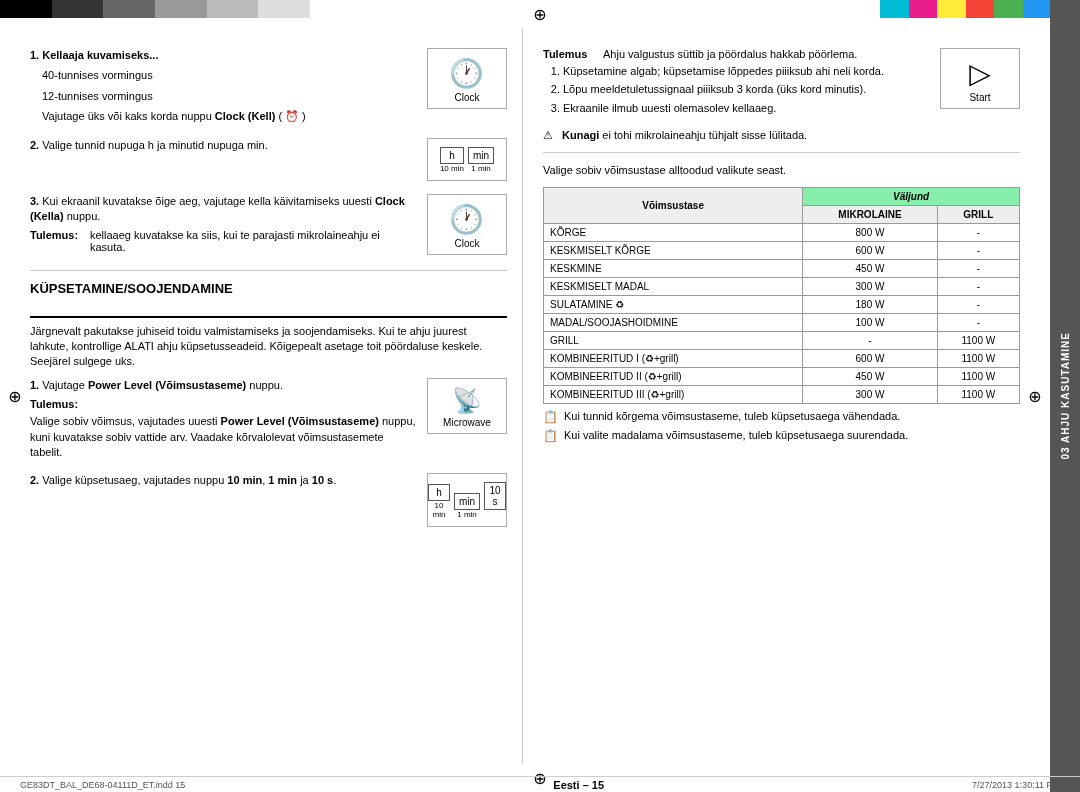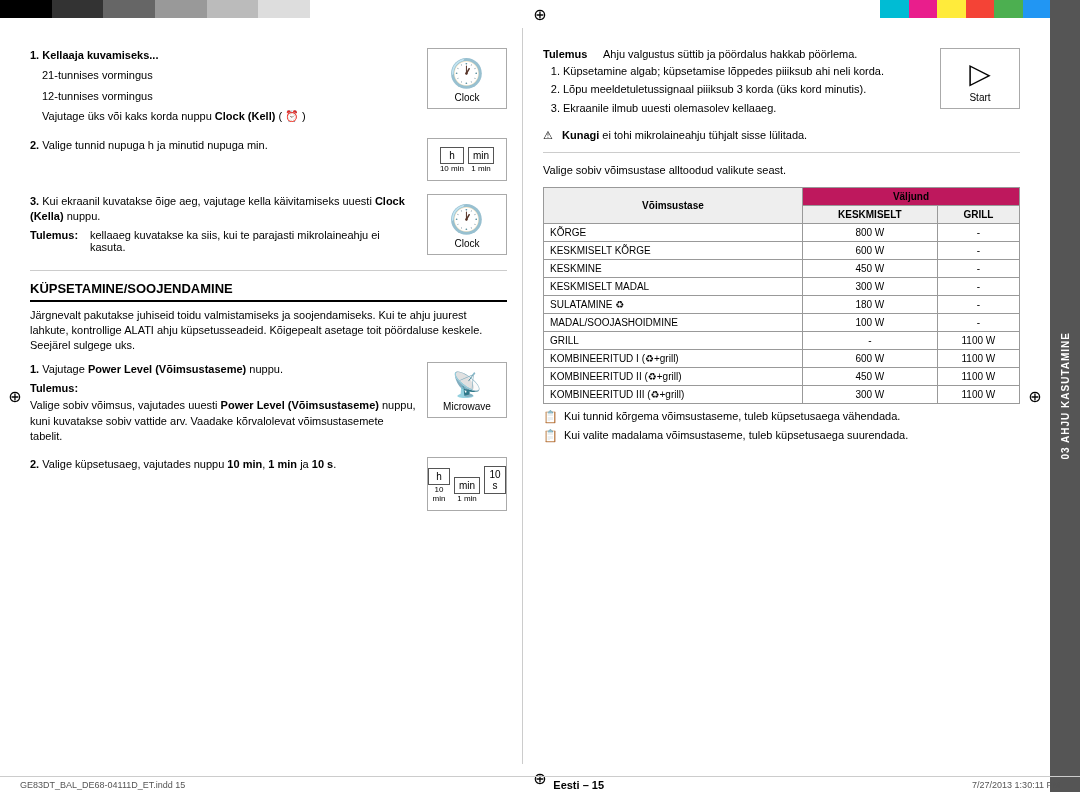--- a/index.html
+++ b/index.html
@@ -103,21 +103,21 @@
       letter-spacing: 1px;
       white-space: nowrap;
     }
 
     
     .section-title {
       font-size: 13px;
       font-weight: bold;
       margin-bottom: 6px;
       border-bottom: 2px solid #000;
-      padding-bottom: 4px;
+      padding-bottom: 20px;
     }
 
     .bold { font-weight: bold; }
 
     
     .icon-box {
       float: right;
       width: 80px;
       border: 1px solid #aaa;
       text-align: center;
@@ -192,21 +192,22 @@
       border: 1px solid #999;
       padding: 3px 6px;
       text-align: center;
     }
     .voim-table th {
       background: #eee;
       font-weight: bold;
     }
     .voim-table td.left { text-align: left; }
     .voim-table .header-top {
-      background: #be185d;
+      background: #86efac;
+      font-style: italic;
     }
 
     .note-row { display: flex; gap: 5px; margin-top: 5px; align-items: flex-start; }
     .note-icon { font-size: 12px; min-width: 16px; }
 
     
     .footer {
       position: absolute;
       bottom: 0;
       left: 0;
@@ -288,21 +289,21 @@
 
   <div class="left-col">
 
     <div class="step-item clearfix">
 
       <div class="icon-box">
         <span class="clock-icon">🕐</span>
         <span>Clock</span>
       </div>
       <p><span class="step-number">1.</span>&nbsp;<span class="bold">Kellaaja kuvamiseks...</span></p>
-      <p style="padding-left:12px;">21-tunnises vormingus</p>
+      <p style="padding-left:12px;">40-tunnises vormingus</p>
       <p style="padding-left:12px;">12-tunnises vormingus</p>
       <p style="padding-left:12px;">Vajutage üks või kaks korda nuppu <span class="bold">Clock (Kell)</span> (&nbsp;⏰&nbsp;)</p>
     </div>
 
     <div class="step-item clearfix">
 
       <div class="timer-box">
         <div class="timer-row">
           <div>
             <div class="timer-box-inner">h</div>
@@ -400,21 +401,21 @@
 
     <p>Valige sobiv võimsustase alltoodud valikute seast.</p>
 
     <table class="voim-table">
       <thead>
         <tr>
           <th rowspan="2" class="left">Võimsustase</th>
           <th colspan="2" class="header-top">Väljund</th>
         </tr>
         <tr>
-          <th>KESKMISELT</th>
+          <th>MIKROLAINE</th>
           <th>GRILL</th>
         </tr>
       </thead>
       <tbody id="table-body">
       <tr>
             <td class="left">KÕRGE</td>
             <td>800 W</td>
             <td>-</td>
           </tr>
           <tr>

